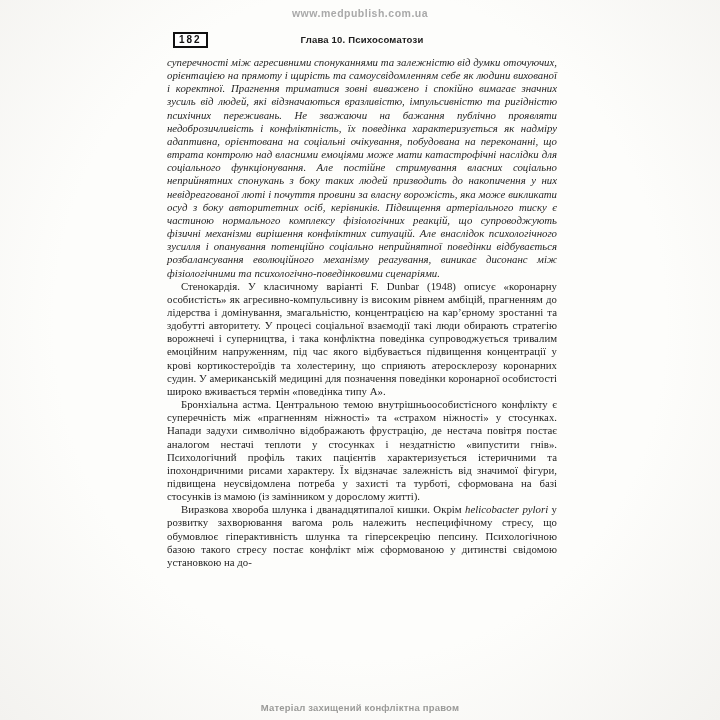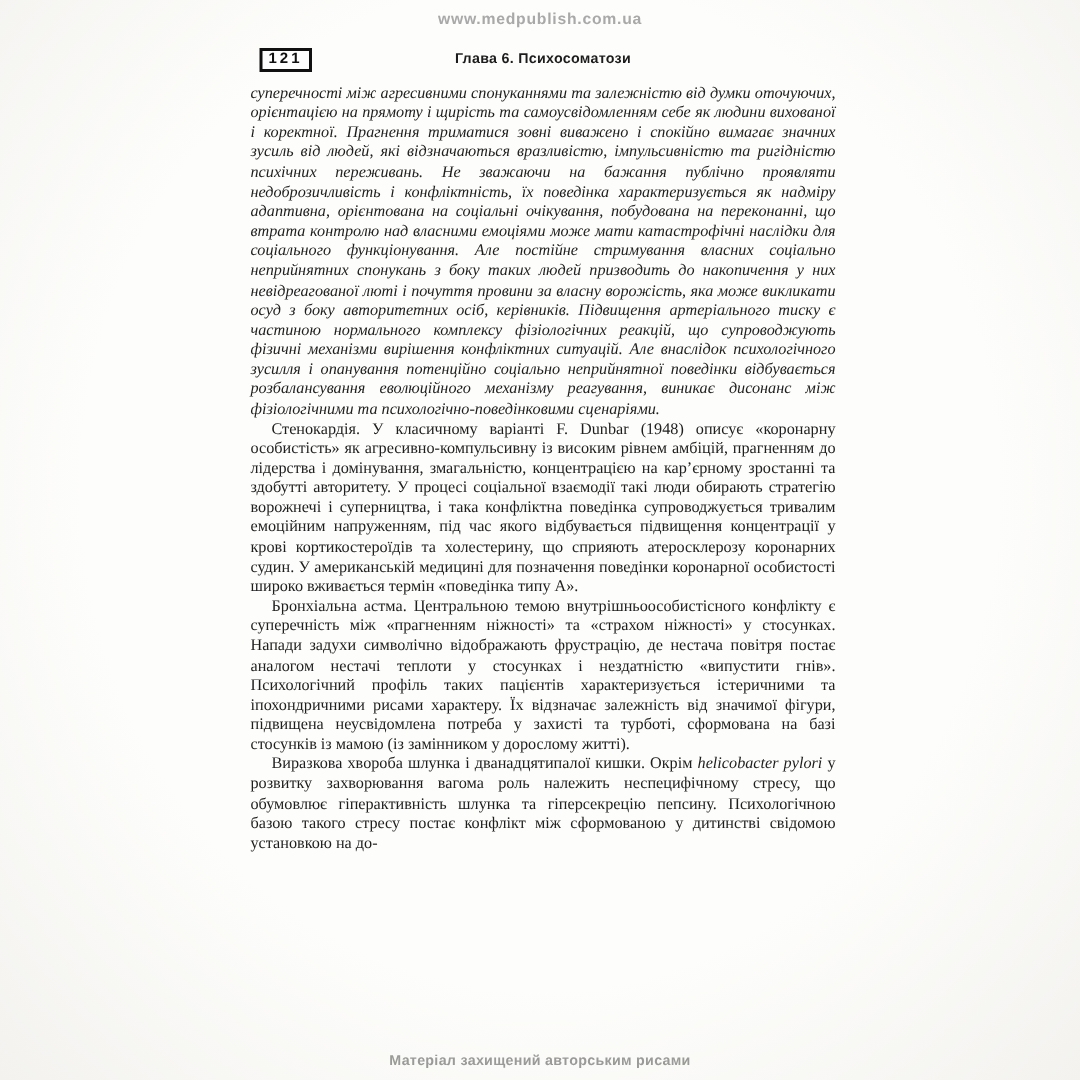--- a/index.html
+++ b/index.html
@@ -63,31 +63,31 @@
   }
 </style>
 </head>
 <body>
 
 <div class="page">
 
   <div class="watermark">www.medpublish.com.ua</div>
 
   <div class="header">
-    <span class="page-number">121</span>
-    <div class="running-title">Глава 6. Психосоматози</div>
+    <span class="page-number">182</span>
+    <div class="running-title">Глава 10. Психосоматози</div>
   </div>
 
   <div class="body-text">
 
     <p class="para noindent"><span>суперечності між агресивними спонуканнями та залежністю від думки оточуючих, орієнтацією на прямоту і щирість та самоусвідомленням себе як людини вихованої і коректної. Прагнення триматися зовні виважено і спокійно вимагає значних зусиль від людей, які відзначаються вразливістю, імпульсивністю та ригідністю психічних переживань. Не зважаючи на бажання публічно проявляти недоброзичливість і конфліктність, їх поведінка характеризується як надміру адаптивна, орієнтована на соціальні очікування, побудована на переконанні, що втрата контролю над власними емоціями може мати катастрофічні наслідки для соціального функціонування. Але постійне стримування власних соціально неприйнятних спонукань з боку таких людей призводить до накопичення у них невідреагованої люті і почуття провини за власну ворожість, яка може викликати осуд з боку авторитетних осіб, керівників. Підвищення артеріального тиску є частиною нормального комплексу фізіологічних реакцій, що супроводжують фізичні механізми вирішення конфліктних ситуацій. Але внаслідок психологічного зусилля і опанування потенційно соціально неприйнятної поведінки відбувається розбалансування еволюційного механізму реагування, виникає дисонанс між фізіологічними та психологічно-поведінковими сценаріями.</span></p>
 
     <p class="para"><span class="lead">Стенокардія.</span><span> У класичному варіанті F. Dunbar (1948) описує «коронарну особистість» як агресивно-компульсивну із високим рівнем амбіцій, прагненням до лідерства і домінування, змагальністю, концентрацією на кар’єрному зростанні та здобутті авторитету. У процесі соціальної взаємодії такі люди обирають стратегію ворожнечі і суперництва, і така конфліктна поведінка супроводжується тривалим емоційним напруженням, під час якого відбувається підвищення концентрації у крові кортикостероїдів та холестерину, що сприяють атеросклерозу коронарних судин. У американській медицині для позначення поведінки коронарної особистості широко вживається термін «поведінка типу А».</span></p>
 
     <p class="para"><span class="lead">Бронхіальна астма.</span><span> Центральною темою внутрішньоособистісного конфлікту є суперечність між «прагненням ніжності» та «страхом ніжності» у стосунках. Напади задухи символічно відображають фрустрацію, де нестача повітря постає аналогом нестачі теплоти у стосунках і нездатністю «випустити гнів». Психологічний профіль таких пацієнтів характеризується істеричними та іпохондричними рисами характеру. Їх відзначає залежність від значимої фігури, підвищена неусвідомлена потреба у захисті та турботі, сформована на базі стосунків із мамою (із замінником у дорослому житті).</span></p>
 
     <p class="para"><span class="lead">Виразкова хвороба шлунка і дванадцятипалої кишки.</span><span> Окрім </span><span class="ital">helicobacter pylori</span><span> у розвитку захворювання вагома роль належить неспецифічному стресу, що обумовлює гіперактивність шлунка та гіперсекрецію пепсину. Психологічною базою такого стресу постає конфлікт між сформованою у дитинстві свідомою установкою на до-</span></p>
 
   </div>
 
-  <div class="footer">Матеріал захищений авторським рисами</div>
+  <div class="footer">Матеріал захищений конфліктна правом</div>
 
 </div>
 
 </body></html>

